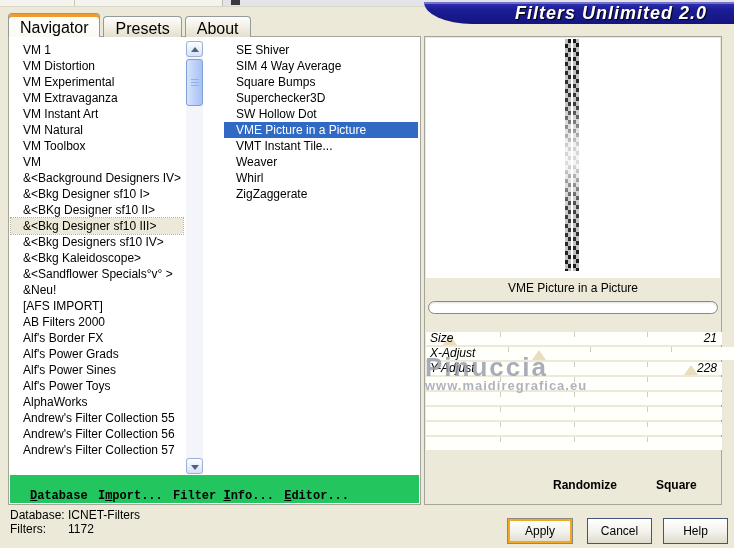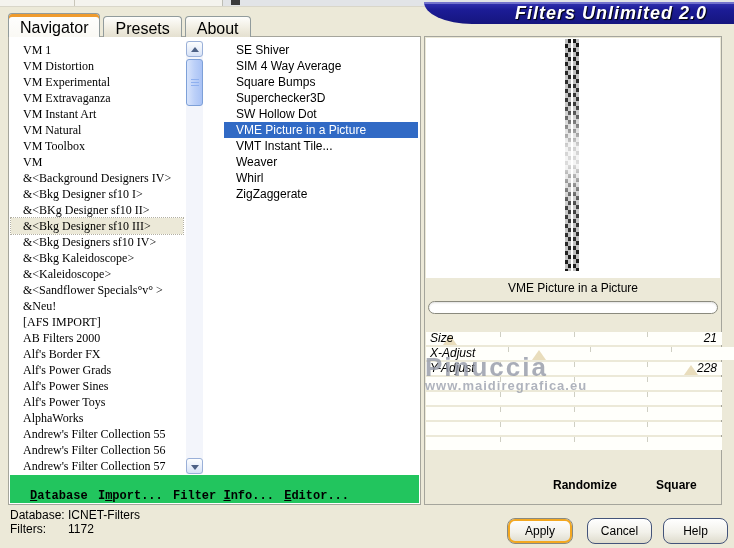--- a/index.html
+++ b/index.html
@@ -25,21 +25,21 @@
   .tab{box-sizing:border-box;height:21px;margin-right:3px;padding:3px 11px 0 11px;font-size:16px;
        background:linear-gradient(180deg,#fefefc,#efecdf 60%,#e4e0d0);
        border:1px solid #919b9c;border-bottom:none;border-radius:4px 4px 0 0;cursor:default;white-space:nowrap;}
   .tab.active{height:24px;padding-top:5px;background:linear-gradient(180deg,#ffffff,#faf9f4);
        box-shadow:inset 0 3px 0 #ef9b2e;}
 
   
   .lists-panel{position:absolute;left:8px;top:36px;width:413px;height:469px;
                background:#fff;border:1px solid #a5a59c;box-sizing:border-box;}
   .list{position:absolute;top:5px;font-size:12px;}
-  .cat-list{left:2px;width:172px;font-family:Liberation Serif, serif;}
+  .cat-list{left:2px;width:172px;}
   .flt-list{left:215px;width:194px;}
   .li{height:16px;line-height:16px;padding-left:12px;white-space:nowrap;cursor:default;}
   .li.sel-cat{background:#ece9d8;outline:1px dotted #b3b0a2;}
   .li.sel-flt{background:#316ac5;color:#fff;}
 
   
   .sbar{position:absolute;left:177px;top:4px;width:17px;height:433px;background:#f3f5fb;}
   .sbtn{position:absolute;left:0;width:17px;height:16px;border:1px solid #9ab0d8;border-radius:3px;
         background:linear-gradient(180deg,#fdfefe,#d7e2f7);box-sizing:border-box;}
   .sbtn.up{top:0;} .sbtn.down{bottom:0;}
@@ -88,21 +88,21 @@
 
   .rand-row{position:absolute;left:0;bottom:8px;width:296px;height:18px;}
   .rand-row .rnd{position:absolute;left:128px;font-size:12px;font-weight:bold;cursor:default;}
   .rand-row .rst{position:absolute;left:231px;font-size:12px;font-weight:bold;cursor:default;}
 
   
   .status{position:absolute;left:10px;top:508px;font-size:12px;line-height:14px;}
   .status .row{display:flex;}
   .status .sl{width:58px;}
   .btn{position:absolute;top:518px;height:26px;font-size:12px;font-family:"Liberation Sans",sans-serif;
-       border:1px solid #44547a;border-radius:8px;color:#000;
+       border:1px solid #44547a;border-radius:0;color:#000;
        background:linear-gradient(180deg,#ffffff,#f2f1ea 55%,#dedbcc);cursor:default;box-sizing:border-box;}
   .btn.apply{left:507px;width:66px;border-color:#8a8a7e;box-shadow:inset 0 0 0 2px #f3a821;}
   .btn.cancel{left:587px;width:65px;}
   .btn.help{left:663px;width:65px;}
 </style>
 </head>
 <body>
 
 <div class="top-strip">
   <span class="seg-d1"></span>
@@ -129,21 +129,20 @@
       <div class="li">VM Instant Art</div>
       <div class="li">VM Natural</div>
       <div class="li">VM Toolbox</div>
       <div class="li">VM</div>
       <div class="li">&amp;&lt;Background Designers IV&gt;</div>
       <div class="li">&amp;&lt;Bkg Designer sf10 I&gt;</div>
       <div class="li">&amp;&lt;BKg Designer sf10 II&gt;</div>
       <div class="li sel-cat">&amp;&lt;Bkg Designer sf10 III&gt;</div>
       <div class="li">&amp;&lt;Bkg Designers sf10 IV&gt;</div>
       <div class="li">&amp;&lt;Bkg Kaleidoscope&gt;</div>
-      <div class="li">&amp;&lt;Kaleidoscope&gt;</div>
       <div class="li">&amp;&lt;Sandflower Specials°v° &gt;</div>
       <div class="li">&amp;Neu!</div>
       <div class="li">[AFS IMPORT]</div>
       <div class="li">AB Filters 2000</div>
       <div class="li">Alf's Border FX</div>
       <div class="li">Alf's Power Grads</div>
       <div class="li">Alf's Power Sines</div>
       <div class="li">Alf's Power Toys</div>
       <div class="li">AlphaWorks</div>
       <div class="li">Andrew's Filter Collection 55</div>

